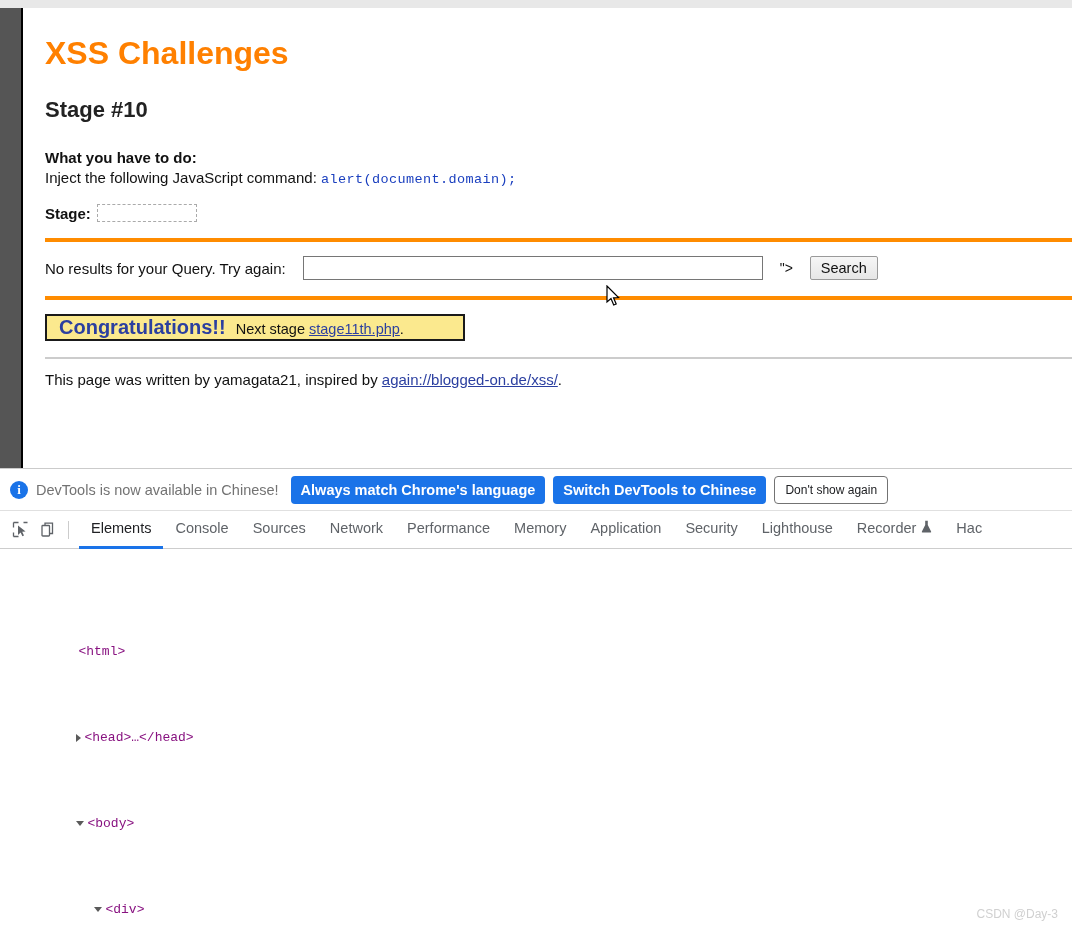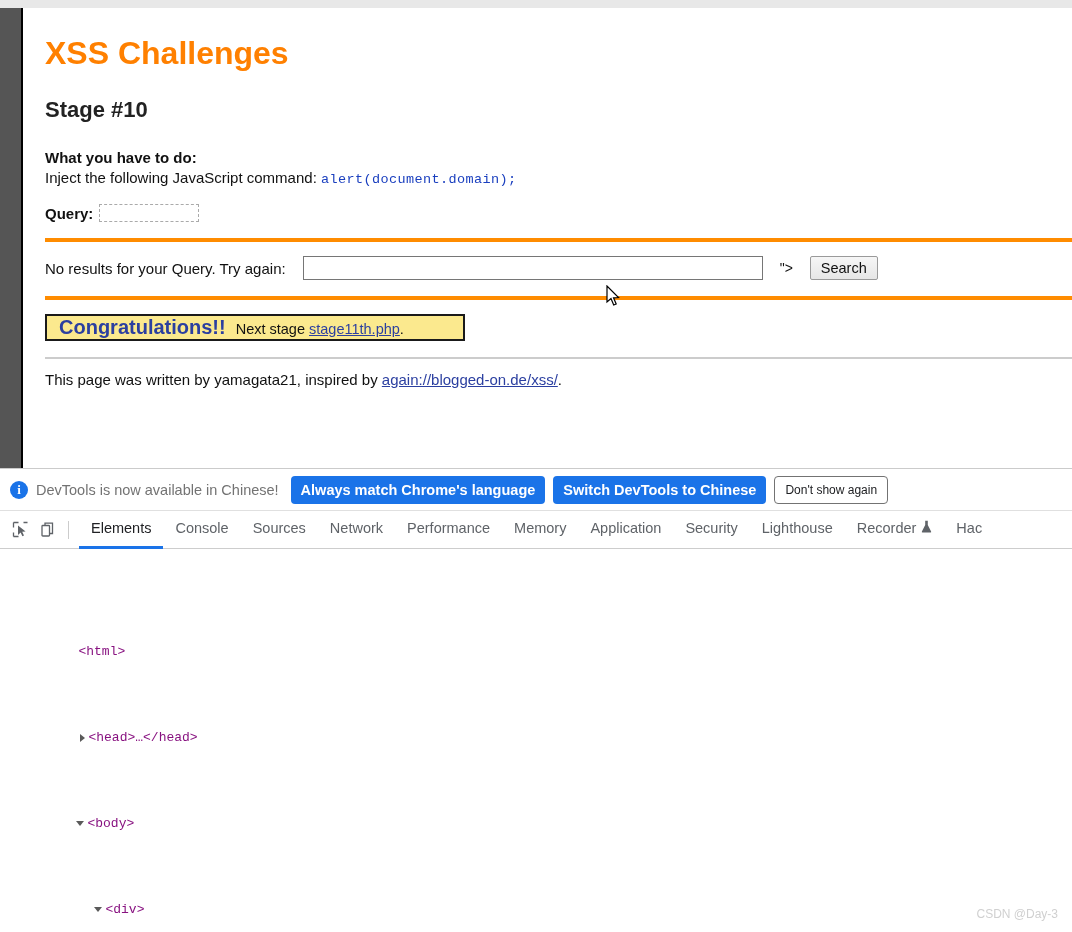--- a/index.html
+++ b/index.html
@@ -218,21 +218,21 @@
       <h1 class="title">XSS Challenges</h1>
 
       <h2 class="stage">Stage #10</h2>
 
       <div class="todo-block">
         <b>What you have to do:</b><br>
         <span>Inject the following JavaScript command: </span><code class="cmd">alert(document.domain);</code>
       </div>
 
       <div class="hint-row">
-        <b>Query:</b>
+        <b>Stage:</b>
         <span class="hint-span"></span>
       </div>
 
       <div class="hr-orange"></div>
 
       <div class="search-row">
         <span>No results for your Query. Try again:</span>
         <input class="search-input" type="text" value="" style="">
         <span class="quote-gt">"&gt;</span>
         <button class="search-btn">Search</button>
@@ -320,21 +320,21 @@
           <span>Hac</span>
         </div>
     </div>
 
     <div class="dom-tree">
 
       <div class="dom-line" style="padding-left:8px;">
         <span class="tri-pad"></span><span class="tag">&lt;html&gt;</span>
       </div>
 
-      <div class="dom-line" style="padding-left:6px;margin-left:12px;">
+      <div class="dom-line" style="padding-left:14px;">
         <span class="tri tri-right"></span><span class="tag">&lt;head&gt;…&lt;/head&gt;</span>
       </div>
 
       <div class="dom-line" style="padding-left:14px;">
         <span class="tri tri-down"></span><span class="tag">&lt;body&gt;</span>
       </div>
 
       <div class="dom-line" style="padding-left:32px;">
         <span class="tri tri-down"></span><span class="tag">&lt;div&gt;</span>
       </div>

